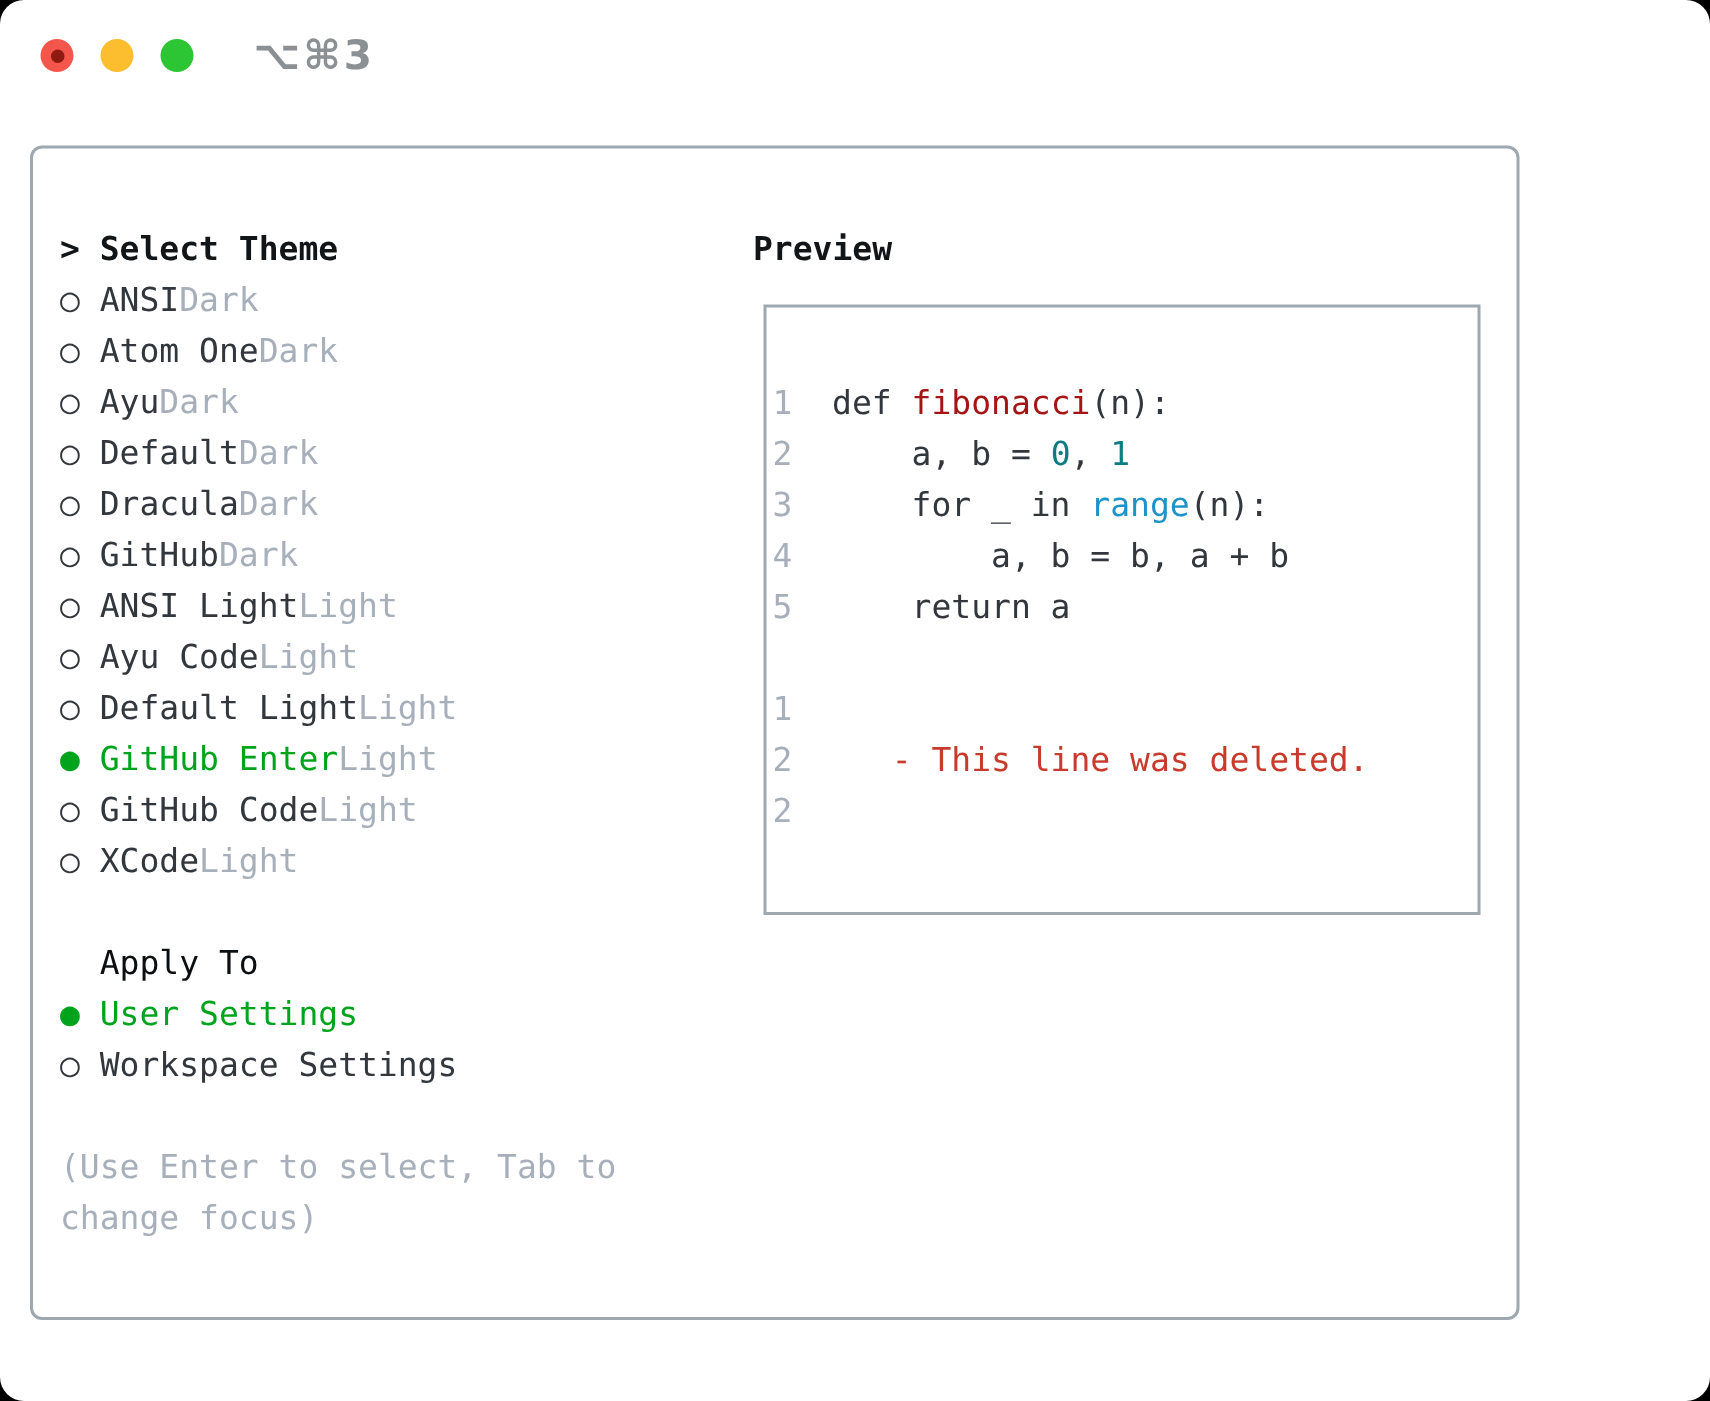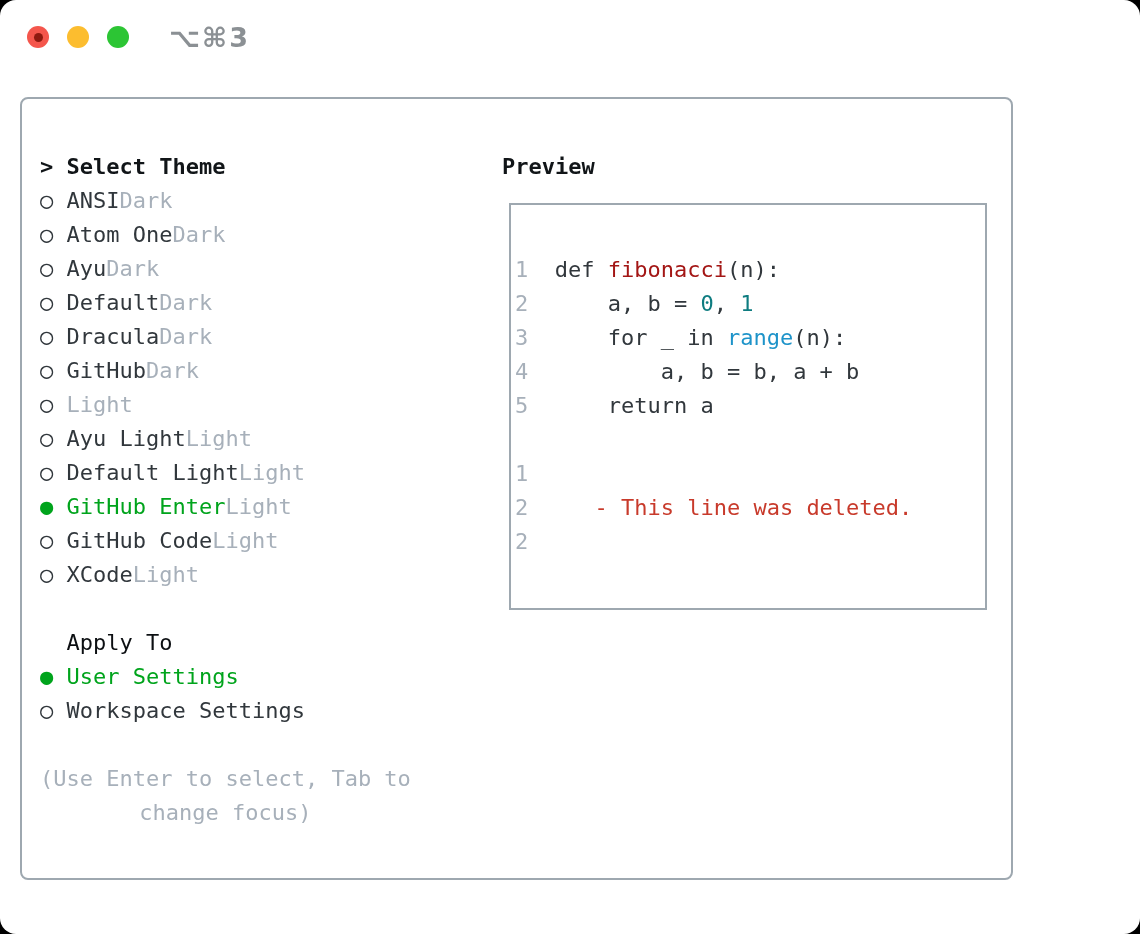--- a/index.html
+++ b/index.html
@@ -26,21 +26,21 @@
   .left-col { position:absolute; left:18px; top:51px; font-size:22px; line-height:34px; color:#31373c; }
   .row { display:flex; white-space:pre; height:34px; align-items:baseline; line-height:34px; }
   .marker { display:inline-block; width:2ch; flex:0 0 auto; }
   .marker.sel { color:var(--c-selection_green); }
   .marker.arrow { font-weight:bold; color:#111518; }
   .hdr { font-weight:bold; color:#111518; }
   .name.sel { color:var(--c-selection_green); }
   .variant { color:var(--c-muted_gray); }
   .apply-hdr { color:#0c0f12; }
   .spacer { height:34px; }
-  .hint { white-space:pre-line; color:var(--c-muted_gray); line-height:34px;text-align:center; }
+  .hint { white-space:pre-line; color:var(--c-muted_gray); line-height:34px; }
 
   
   .preview-header { position:absolute; left:480px; top:51px; font-size:22px; line-height:34px;
                     font-weight:bold; color:#111518; }
   .preview-box { position:absolute; left:487px; top:104px; width:478px; height:407px; box-sizing:border-box;
                  border:2px solid var(--c-border_gray); padding:48px 0 0 4px;
                  font-size:22px; line-height:34px; overflow:hidden; }
   .code-line { display:flex; white-space:pre; height:34px; line-height:34px; }
   .ln { display:inline-block; width:1ch; margin-right:2ch; color:var(--c-muted_gray); flex:0 0 auto; }
   .code-content { white-space:pre; }
@@ -74,22 +74,22 @@
         <div class="row">
           <span class="marker arrow">&gt;</span><span class="hdr">Select Theme</span>
         </div>
         <div id="theme-list">
             <div class="row"><span class="marker">○</span><span class="name">ANSI</span> <span class="variant">Dark</span></div>
             <div class="row"><span class="marker">○</span><span class="name">Atom One</span> <span class="variant">Dark</span></div>
             <div class="row"><span class="marker">○</span><span class="name">Ayu</span> <span class="variant">Dark</span></div>
             <div class="row"><span class="marker">○</span><span class="name">Default</span> <span class="variant">Dark</span></div>
             <div class="row"><span class="marker">○</span><span class="name">Dracula</span> <span class="variant">Dark</span></div>
             <div class="row"><span class="marker">○</span><span class="name">GitHub</span> <span class="variant">Dark</span></div>
-            <div class="row"><span class="marker">○</span> <span class="variant">Light</span></div>
-            <div class="row"><span class="marker">○</span><span class="name">Ayu Light</span> <span class="variant">Light</span></div>
+            <div class="row"><span class="marker">○</span><span class="name">ANSI Light</span> <span class="variant">Light</span></div>
+            <div class="row"><span class="marker">○</span><span class="name">Ayu Code</span> <span class="variant">Light</span></div>
             <div class="row"><span class="marker">○</span><span class="name">Default Light</span> <span class="variant">Light</span></div>
             <div class="row"><span class="marker sel">●</span><span class="name sel">GitHub Enter</span> <span class="variant">Light</span></div>
             <div class="row"><span class="marker">○</span><span class="name">GitHub Code</span> <span class="variant">Light</span></div>
             <div class="row"><span class="marker">○</span><span class="name">XCode</span> <span class="variant">Light</span></div>
           </div>
         <div class="spacer"></div>
         <div class="row">
           <span class="marker"></span><span class="apply-hdr">Apply To</span>
         </div>
         <div id="apply-list">

